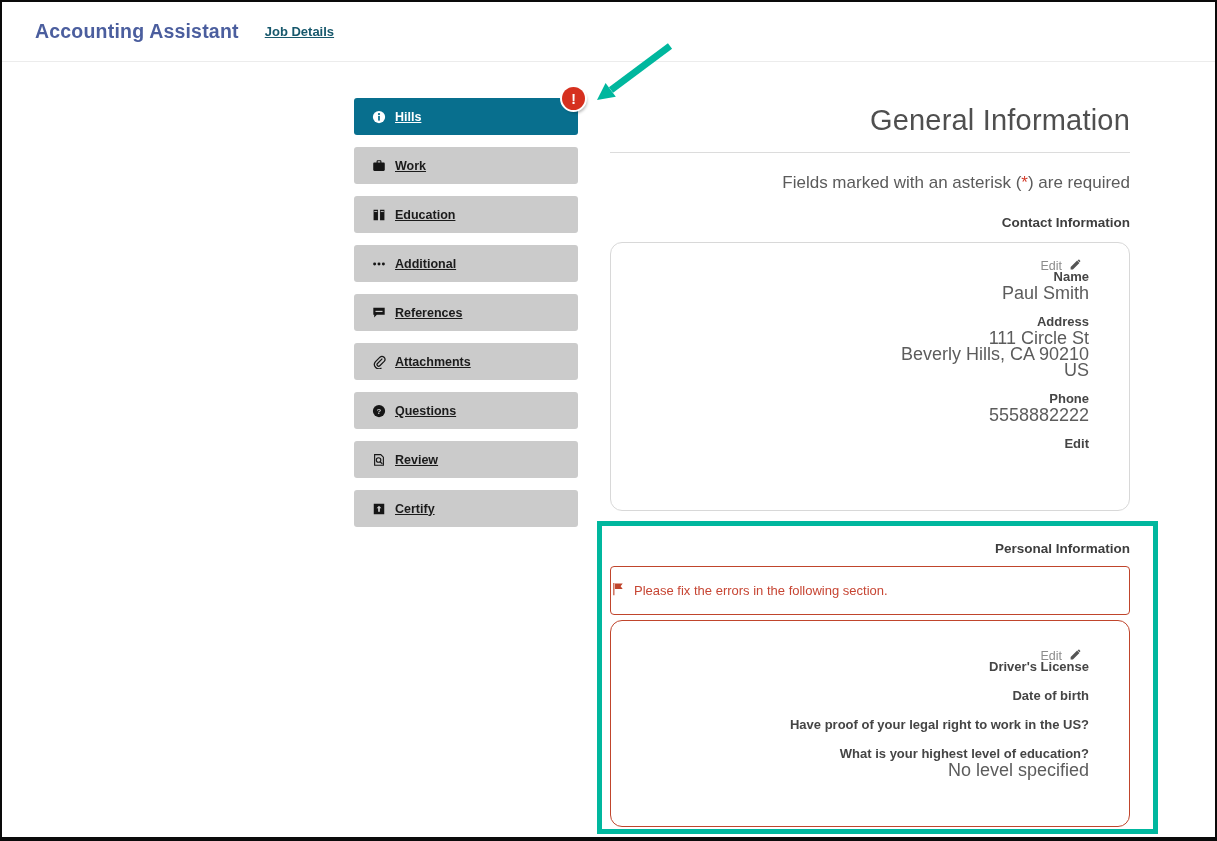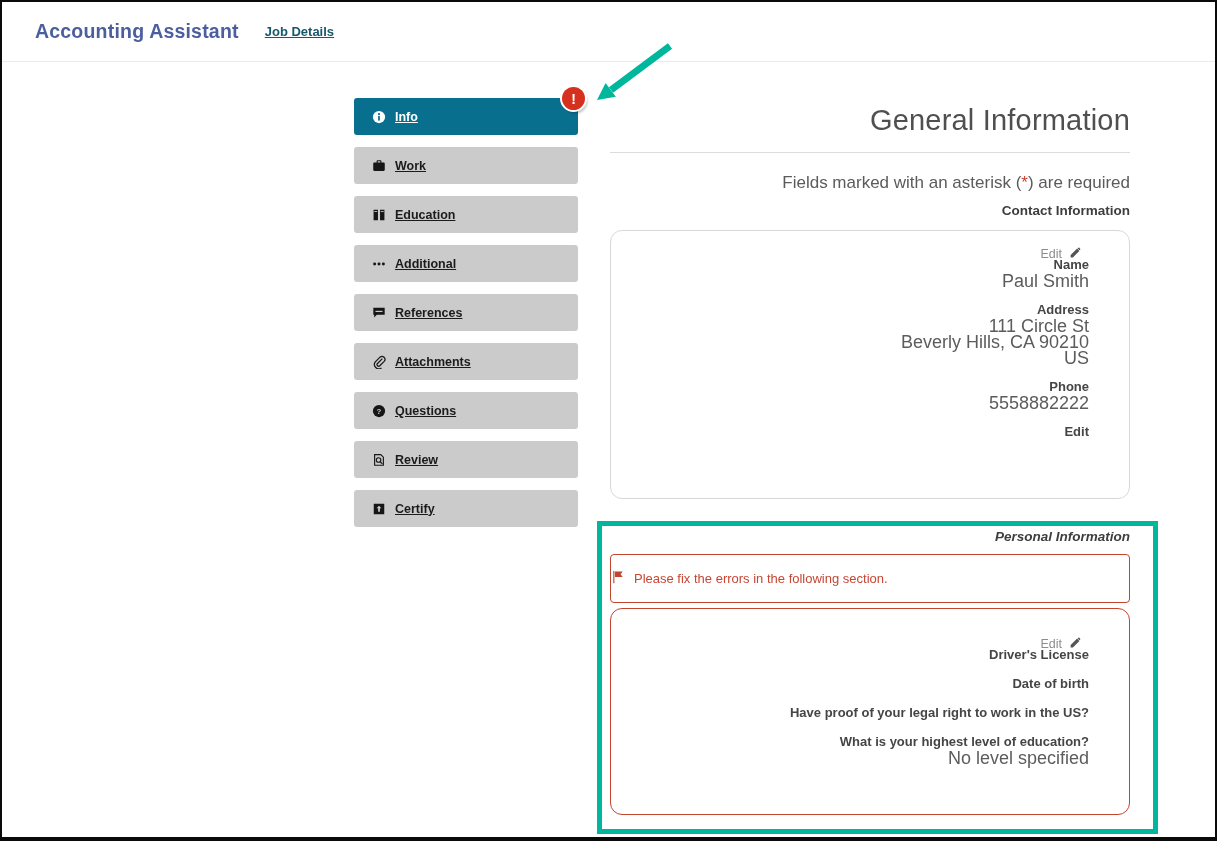--- a/index.html
+++ b/index.html
@@ -27,21 +27,21 @@
   .error-badge{ position:absolute; top:-11px; right:-7px; width:23px; height:23px;
     border-radius:50%; background:#d6301f; color:#fff; font-size:14px; font-weight:700;
     display:flex; align-items:center; justify-content:center;
     box-shadow:0 0 0 2px #fff, 2px 3px 3px rgba(0,0,0,.28); }
   
   .main{ position:absolute; left:608px; top:96px; width:520px; }
   .page-title{ font-size:29px; font-weight:500; color:#4f4f4f; letter-spacing:.2px; margin-top:6px; }
   .rule{ border:none; border-top:1px solid #dcdcdc; margin-top:15px; }
   .required-note{ margin-top:20px; font-size:17px; color:#5b5b5b; }
   .required-note .asterisk{ color:#d23b2a; }
-  .section-title{ margin-top:10px; font-size:13.5px; font-weight:700; color:#3e3e3e; }
+  .section-title{ margin-top:22px; font-size:13.5px; font-weight:700; color:#3e3e3e; }
   .card{ margin-top:12px; border:1px solid #d8d8d8; border-radius:12px;
     position:relative; padding:26px 40px 0 32px; height:269px; background:#fff; }
   .edit-btn{ position:absolute; top:15px; right:47px; display:flex; align-items:center;
     gap:7px; font-size:12.5px; color:#8c8c8c; cursor:pointer; }
   .edit-btn svg{ width:13px; height:13px; }
   .field{ margin-bottom:13px; }
   .field-label{ font-size:13px; font-weight:700; color:#454545; line-height:16px; }
   .field-value{ font-size:18px; color:#5c5c5c; line-height:16px; }
   
   .error-banner{ margin-top:10px; height:49px; border:1px solid #c0452c; border-radius:4px;
@@ -68,21 +68,21 @@
 
   <div class="sidebar" id="sidebar">
       <div class="tab active">
         <span class="tab-icon" style="color: rgb(255, 255, 255);">
           <svg viewBox="0 0 16 16">
             <circle cx="8" cy="8" r="7" fill="#fff"></circle>
             <circle cx="8" cy="4.7" r="1.3" fill="#086f8e"></circle>
             <rect x="7" y="6.8" width="2" height="5.3" fill="#086f8e"></rect>
           </svg>
         </span>
-        <span class="tab-label">Info</span>
+        <span class="tab-label">Hills</span>
         <span class="error-badge">!</span>
       </div>
       <div class="tab">
         <span class="tab-icon">
           <svg viewBox="0 0 16 16">
             <path fill="currentColor" d="M5.2 4V2.9c0-.8.6-1.4 1.4-1.4h2.8c.8 0 1.4.6 1.4 1.4V4h2.5c.7 0 1.3.6 1.3 1.3v7.1c0 .7-.6 1.3-1.3 1.3H2.7c-.7 0-1.3-.6-1.3-1.3V5.3C1.4 4.6 2 4 2.7 4h2.5zm1.3-.9V4h3V3.1c0-.2-.2-.4-.4-.4H6.9c-.2 0-.4.2-.4.4z"></path>
           </svg>
         </span>
         <span class="tab-label">Work</span>
       </div>
@@ -183,21 +183,21 @@
     <div class="field-label">Phone</div>
   <div class="field-value">5558882222</div>
           </div>
 
   <div class="field">
     <div class="field-label">Edit</div>
   </div>
 </div>
     </div>
 
-    <div class="section-title" style="margin-top:30px;font-style:italic;">Personal Information</div>
+    <div class="section-title" style="margin-top:30px;">Personal Information</div>
     <div class="error-banner">
       <span><svg viewBox="0 0 16 16">
             <path fill="#c0452c" d="M2.6 1h1.3v14H2.6z"></path>
             <path fill="#c0452c" d="M4.6 1.8h8.8L11 4.9l2.4 3.1H4.6z"></path>
           </svg></span>
       <span>Please fix the errors in the following section.</span>
     </div>
     <div class="card error-card">
       <div class="edit-btn">
         <span>Edit</span>

